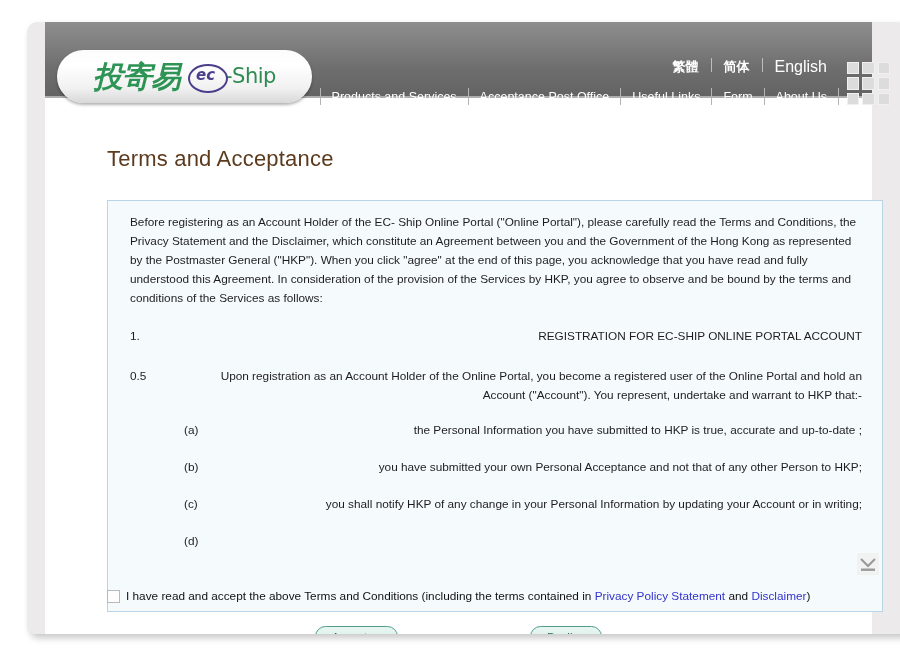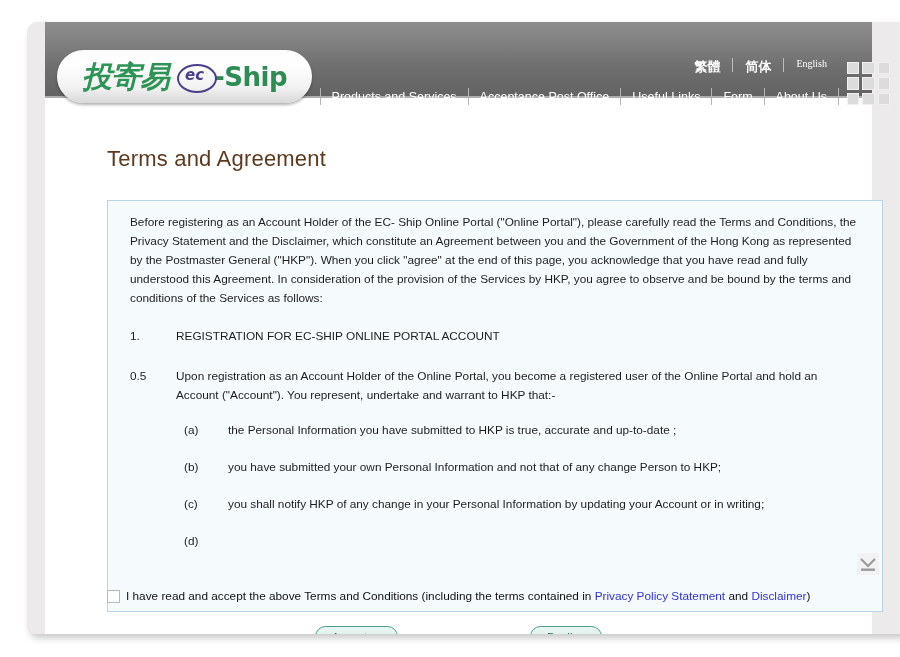--- a/index.html
+++ b/index.html
@@ -99,42 +99,41 @@
     position: absolute;
     left: 8px; top: 6px;
     font-family: "DejaVu Sans", sans-serif;
     font-size: 15px;
     font-weight: bold;
     font-style: italic;
     color: #4a3f8c;
   }
   .logo-ship {
     font-family: "DejaVu Sans", sans-serif;
-    font-size: 26px;
-    font-weight: bold;
+    font-size: 21px;
+    font-weight: normal;
     color: #2e8b53;
     letter-spacing: -0.5px;
     margin-left: -3px;
   }
 
   
   #lang-row {
     position: absolute;
     right: 68px;
     top: 36px;
     display: flex;
     z-index: 4;
   }
   .lang-link {
     color: #ffffff;
-    font-size: 10px;
+    font-size: 16px;
     padding: 0 12px;
     text-decoration: none;
     white-space: nowrap;
-    font-family: Liberation Serif, serif;
   }
   .lang-link.cjk { font-family: "DejaVu Sans", sans-serif; font-weight: bold; font-size: 13px;}
   .lang-sep {
     width: 1px;
     height: 14px;
     background: #bdbdbd;
   }
 
   
   #main-nav {
@@ -234,20 +233,21 @@
     width: 46px;
     flex: 0 0 46px;
     font-size: 11.8px;
     color: #1d1d1d;
   }
   .t-body {
     flex: 1;
     font-size: 11.8px;
     color: #1d1d1d;
     line-height: 1.62;
+    text-align: right;
   }
   .t-row.indent { padding-left: 54px; margin-bottom: 18px; }
   .t-row.indent .t-num { width: 44px; flex: 0 0 44px; }
   .t-row.head { margin-bottom: 21px; }
 
   
   #scroll-notice {
     position: absolute;
     left: 62px;
     top: 466px;
@@ -368,21 +368,21 @@
     <span></span>
     <span></span>
     <span></span>
     <span></span>
     <span></span>
     <span></span>
   </div>
 
   <div id="content">
 
-    <div id="page-title">Terms and Agreement</div>
+    <div id="page-title">Terms and Acceptance</div>
 
     <div id="terms-box">
       <div id="terms-inner">
 
         <p class="t-intro">Before registering as an Account Holder of the EC- Ship Online Portal ("Online Portal"), please carefully read the Terms and Conditions, the Privacy Statement and the Disclaimer, which constitute an Agreement between you and the Government of the Hong Kong as represented by the Postmaster General ("HKP"). When you click "agree" at the end of this page, you acknowledge that you have read and fully understood this Agreement. In consideration of the provision of the Services by HKP, you agree to observe and be bound by the terms and conditions of the Services as follows:</p>
 
         <div class="t-row head">
           <div class="t-num">1.</div>
           <div class="t-body">REGISTRATION FOR EC-SHIP ONLINE PORTAL ACCOUNT</div>
         </div>
@@ -391,21 +391,21 @@
           <div class="t-num">0.5</div>
           <div class="t-body">Upon registration as an Account Holder of the Online Portal, you become a registered user of the Online Portal and hold an Account ("Account"). You represent, undertake and warrant to HKP that:-</div>
         </div>
 
         <div class="t-row indent">
           <div class="t-num">(a)</div>
           <div class="t-body">the Personal Information you have submitted to HKP is true, accurate and up-to-date ;</div>
         </div>
         <div class="t-row indent">
           <div class="t-num">(b)</div>
-          <div class="t-body">you have submitted your own Personal Information and not that of any change Person to HKP;</div>
+          <div class="t-body">you have submitted your own Personal Acceptance and not that of any other Person to HKP;</div>
         </div>
         <div class="t-row indent">
           <div class="t-num">(c)</div>
           <div class="t-body">you shall notify HKP of any change in your Personal Information by updating your Account or in writing;</div>
         </div>
         <div class="t-row indent">
           <div class="t-num">(d)</div>
         </div>
 
       </div>

